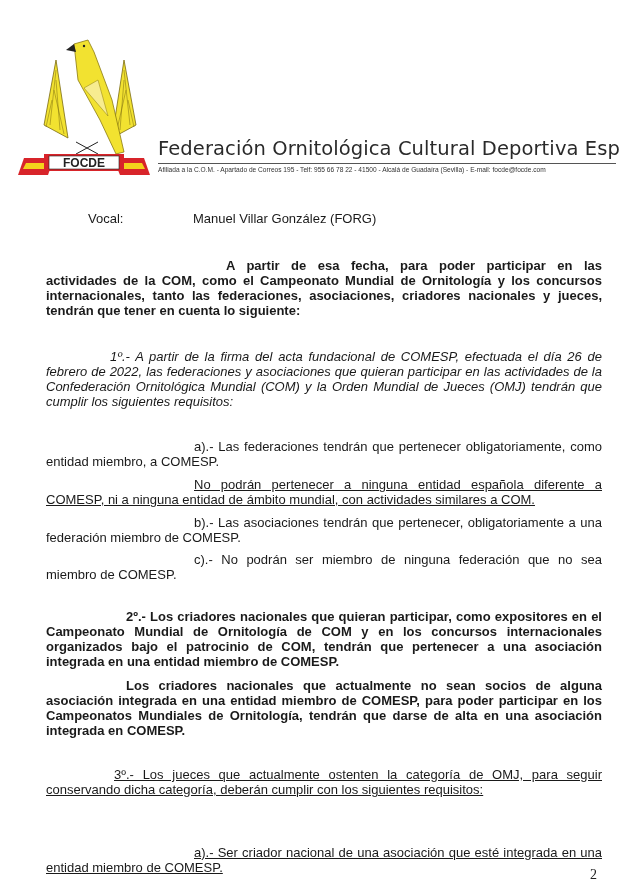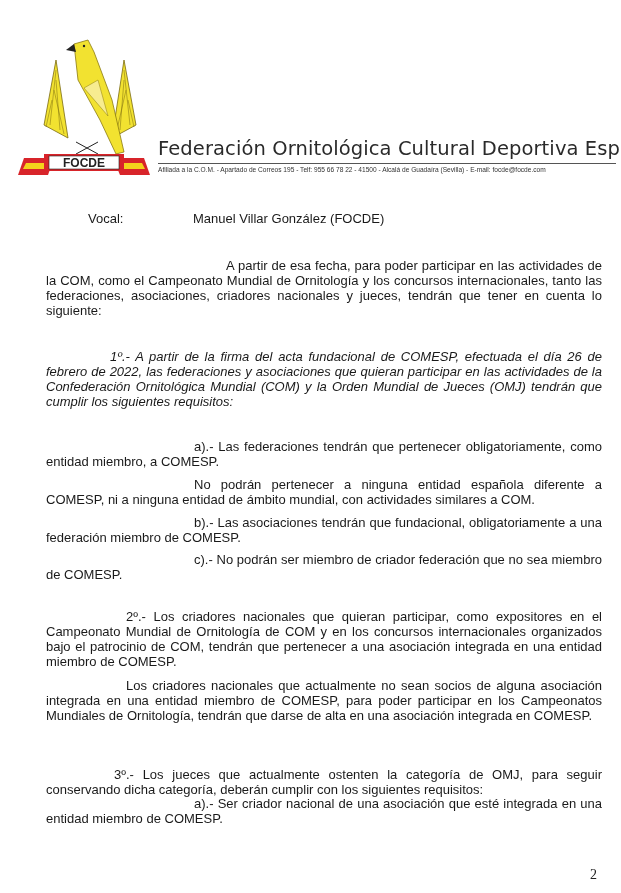--- a/index.html
+++ b/index.html
@@ -5,25 +5,25 @@
   html, body { margin: 0; padding: 0; background: #ffffff; }
   body { width: 621px; height: 893px; position: relative; overflow: hidden; color: #1a1a1a; }
   .abs { position: absolute; }
   .logo { left: 16px; top: 30px; width: 135px; height: 145px; }
   .org-title { left: 158px; top: 137px; font-family: "DejaVu Sans", sans-serif; font-size: 19.5px; color: #2a2a2a; white-space: nowrap; letter-spacing: 0.1px; }
   .org-rule { left: 158px; top: 163px; width: 458px; height: 1px; background: #555; }
   .org-sub { left: 158px; top: 166px; font-family: "Liberation Sans", sans-serif; font-size: 6.6px; color: #333; white-space: nowrap; }
   .body-text { font-family: "Liberation Sans", sans-serif; font-size: 13px; line-height: 15px; color: #1a1a1a; }
   .para { left: 46px; width: 556px; text-align: justify; }
   .para p { margin: 0; }
-  .indent1 { text-indent: 180px; }
+  .indent1 { text-indent: 180px; font-weight: bold; }
   .indent2 { text-indent: 64px; }
   .indent3 { text-indent: 148px; }
-  .indent4 { text-indent: 80px; }
-  .indent5 { text-indent: 68px; }
+  .indent4 { text-indent: 80px; font-weight: bold; }
+  .indent5 { text-indent: 68px; text-decoration: underline; }
   .vocal-label { left: 88px; top: 211px; }
   .vocal-name { left: 193px; top: 211px; }
   .page-num { left: 590px; top: 867px; font-family: "Liberation Serif", serif; font-size: 14px; color: #222; }
 </style>
 </head>
 <body>
 
 <div class="abs logo">
   <svg width="135" height="145" viewBox="0 0 135 145">
 
@@ -59,50 +59,50 @@
     <rect x="33" y="126" width="70" height="13" fill="#ffffff" stroke="#222" stroke-width="0.6"></rect>
     <text x="68" y="137" text-anchor="middle" font-family="Liberation Sans, sans-serif" font-size="12" font-weight="bold" fill="#222">FOCDE</text>
   </svg>
 </div>
 
 <div class="abs org-title">Federación Ornitológica Cultural Deportiva Española</div>
 <div class="abs org-rule"></div>
 <div class="abs org-sub">Afiliada a la C.O.M. - Apartado de Correos 195 - Telf: 955 66 78 22 - 41500 - Alcalá de Guadaíra (Sevilla) - E-mail: focde@focde.com</div>
 
 <div class="abs body-text vocal-label">Vocal:</div>
-<div class="abs body-text vocal-name">Manuel Villar González (FOCDE)</div>
+<div class="abs body-text vocal-name">Manuel Villar González (FORG)</div>
 
 <div class="abs body-text para" style="top:258px;">
   <p class="indent1">A partir de esa fecha, para poder participar en las actividades de la COM, como el Campeonato Mundial de Ornitología  y los concursos internacionales, tanto las federaciones, asociaciones, criadores nacionales y jueces, tendrán que tener en cuenta lo siguiente:</p>
 </div>
 
 <div class="abs body-text para" style="top:349px;font-style:italic;">
   <p class="indent2">1º.- A partir de la firma del acta fundacional de COMESP, efectuada el día 26 de febrero de 2022, las federaciones y asociaciones que quieran participar en las actividades de la Confederación Ornitológica Mundial (COM) y la Orden Mundial de Jueces (OMJ) tendrán que cumplir los siguientes requisitos:</p>
 </div>
 
 <div class="abs body-text para" style="top:439px;">
   <p class="indent3">a).- Las federaciones tendrán que pertenecer obligatoriamente, como entidad miembro, a COMESP.</p>
 </div>
-<div class="abs body-text para" style="top:477px;">
+<div class="abs body-text para" style="top:477px;text-decoration:underline;">
   <p class="indent3">No podrán pertenecer a ninguna entidad española diferente a COMESP, ni a ninguna entidad de ámbito mundial, con actividades similares a COM.</p>
 </div>
 <div class="abs body-text para" style="top:515px;">
-  <p class="indent3">b).- Las asociaciones tendrán que fundacional, obligatoriamente a una federación miembro de COMESP.</p>
+  <p class="indent3">b).- Las asociaciones tendrán que pertenecer, obligatoriamente a una federación miembro de COMESP.</p>
 </div>
 <div class="abs body-text para" style="top:552px;">
-  <p class="indent3">c).- No podrán ser miembro de criador federación que no sea miembro de COMESP.</p>
+  <p class="indent3">c).- No podrán ser miembro de ninguna federación que no sea miembro de COMESP.</p>
 </div>
 
 <div class="abs body-text para" style="top:609px;">
   <p class="indent4">2º.- Los criadores nacionales que quieran participar, como expositores en el Campeonato Mundial de Ornitología de COM y en los concursos internacionales organizados bajo el patrocinio de COM, tendrán que pertenecer a una asociación integrada en una entidad miembro de COMESP.</p>
 </div>
 <div class="abs body-text para" style="top:678px;">
   <p class="indent4">Los criadores nacionales que actualmente no sean socios de alguna asociación integrada en una entidad miembro de COMESP, para poder participar en los Campeonatos Mundiales de Ornitología, tendrán que darse de alta en una asociación integrada en COMESP.</p>
 </div>
 
 <div class="abs body-text para" style="top:767px;">
   <p class="indent5">3º.- Los jueces que actualmente ostenten la categoría de OMJ, para seguir conservando dicha categoría, deberán cumplir con los siguientes requisitos:</p>
 </div>
-<div class="abs body-text para" style="top:796px;">
+<div class="abs body-text para" style="top:845px;text-decoration:underline;">
   <p class="indent3">a).- Ser criador nacional de una asociación que esté integrada en una entidad miembro de COMESP.</p>
 </div>
 
 <div class="abs page-num">2</div>
 
 </body></html>

